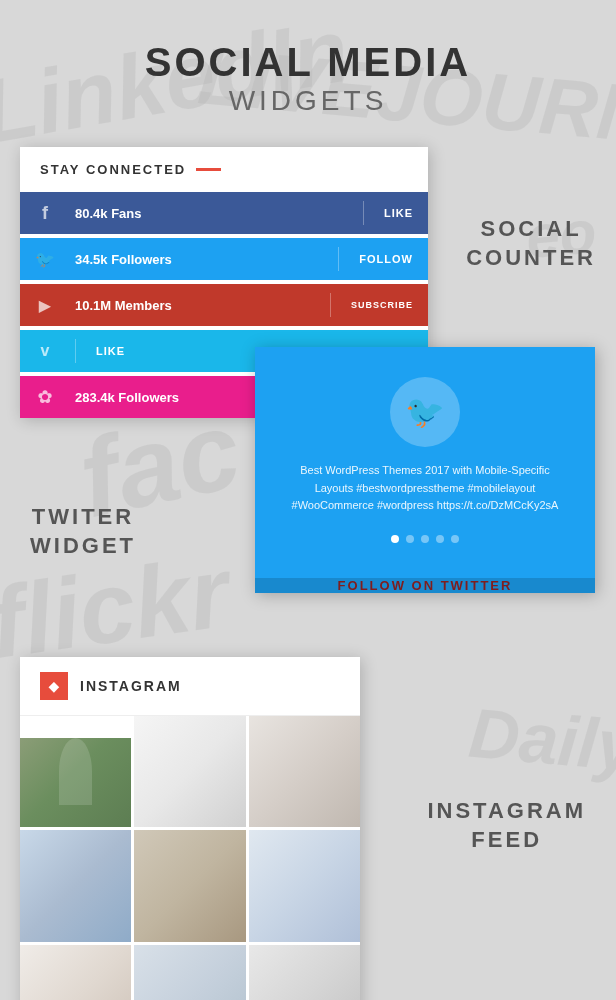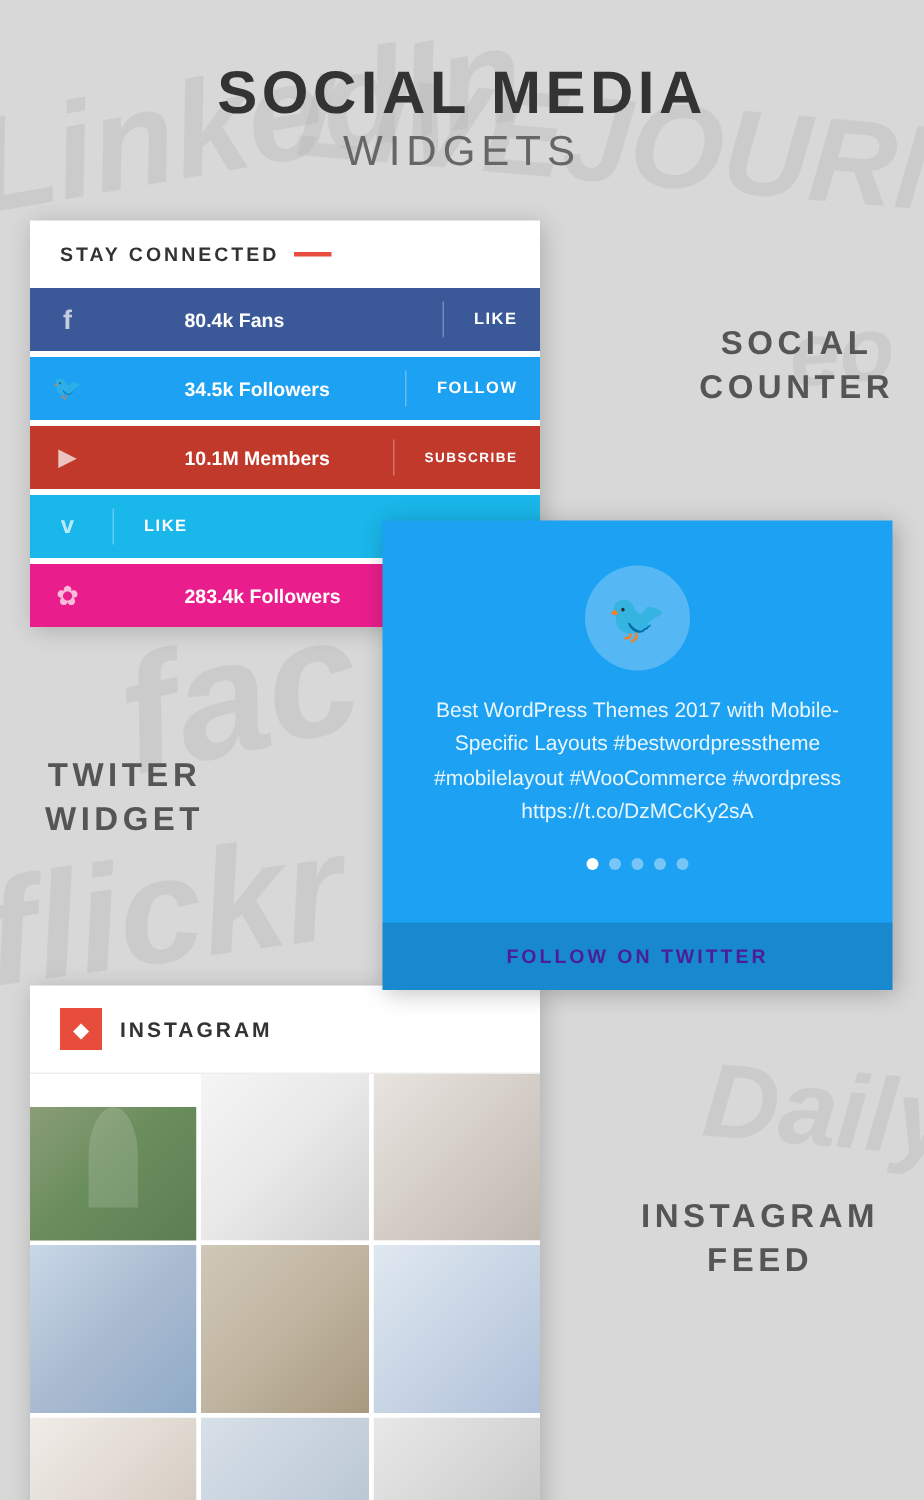--- a/index.html
+++ b/index.html
@@ -58,21 +58,21 @@
     .widgets-area {
       position: relative;
       padding: 0 20px;
     }
 
     
     .social-counter-card {
       position: absolute;
       left: 20px;
       top: 0;
-      width: 340px;
+      width: 408px;
       background: #fff;
       box-shadow: 2px 2px 15px rgba(0,0,0,0.2);
       z-index: 3;
     }
     .sc-header {
       padding: 15px 20px;
       display: flex;
       align-items: center;
       gap: 10px;
     }
@@ -108,21 +108,20 @@
       justify-content: center;
       height: 100%;
     }
     .sc-icon {
       color: rgba(255,255,255,0.7);
       font-size: 16px;
     }
     .sc-info {
       flex: 1;
       padding-left: 5px;
-      margin-left: 48px;
     }
     .sc-count {
       font-size: 13px;
       font-weight: 700;
       color: #fff;
     }
     .sc-divider {
       width: 1px;
       height: 24px;
       background: rgba(255,255,255,0.3);
@@ -194,21 +193,21 @@
       color: #fff;
       font-size: 32px;
     }
     .tw-time {
       font-size: 18px;
       font-weight: 700;
       color: #fff;
       margin-bottom: 12px;
     }
     .tw-text {
-      font-size: 14px;
+      font-size: 11px;
       color: rgba(255,255,255,0.9);
       line-height: 1.6;
       margin-bottom: 20px;
     }
     .tw-dots {
       display: flex;
       justify-content: center;
       gap: 7px;
       margin-bottom: 15px;
     }
@@ -216,26 +215,25 @@
       width: 8px;
       height: 8px;
       border-radius: 50%;
       background: rgba(255,255,255,0.4);
     }
     .tw-dot.active {
       background: #fff;
     }
     .tw-follow-btn {
       background: rgba(0,0,0,0.15);
-      color: #4c1d95;
+      color: #7f1d1d;
       font-size: 13px;
       font-weight: 700;
       letter-spacing: 2px;
       text-transform: uppercase;
-      padding: 15px;
       text-align: center;
       cursor: pointer;
       width: 100%;
     }
 
     
     .instagram-card {
       position: absolute;
       left: 20px;
       top: 510px;

